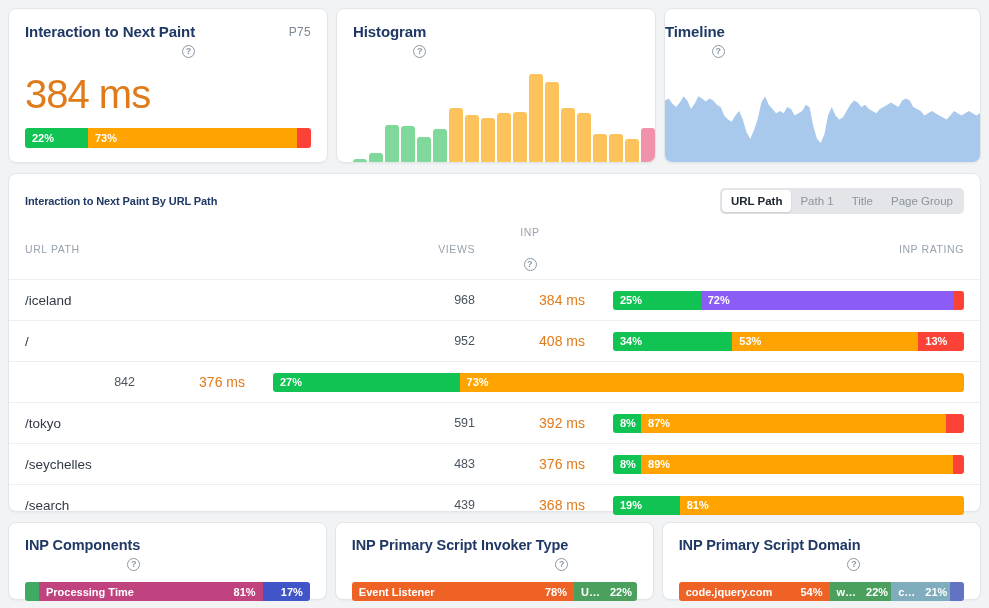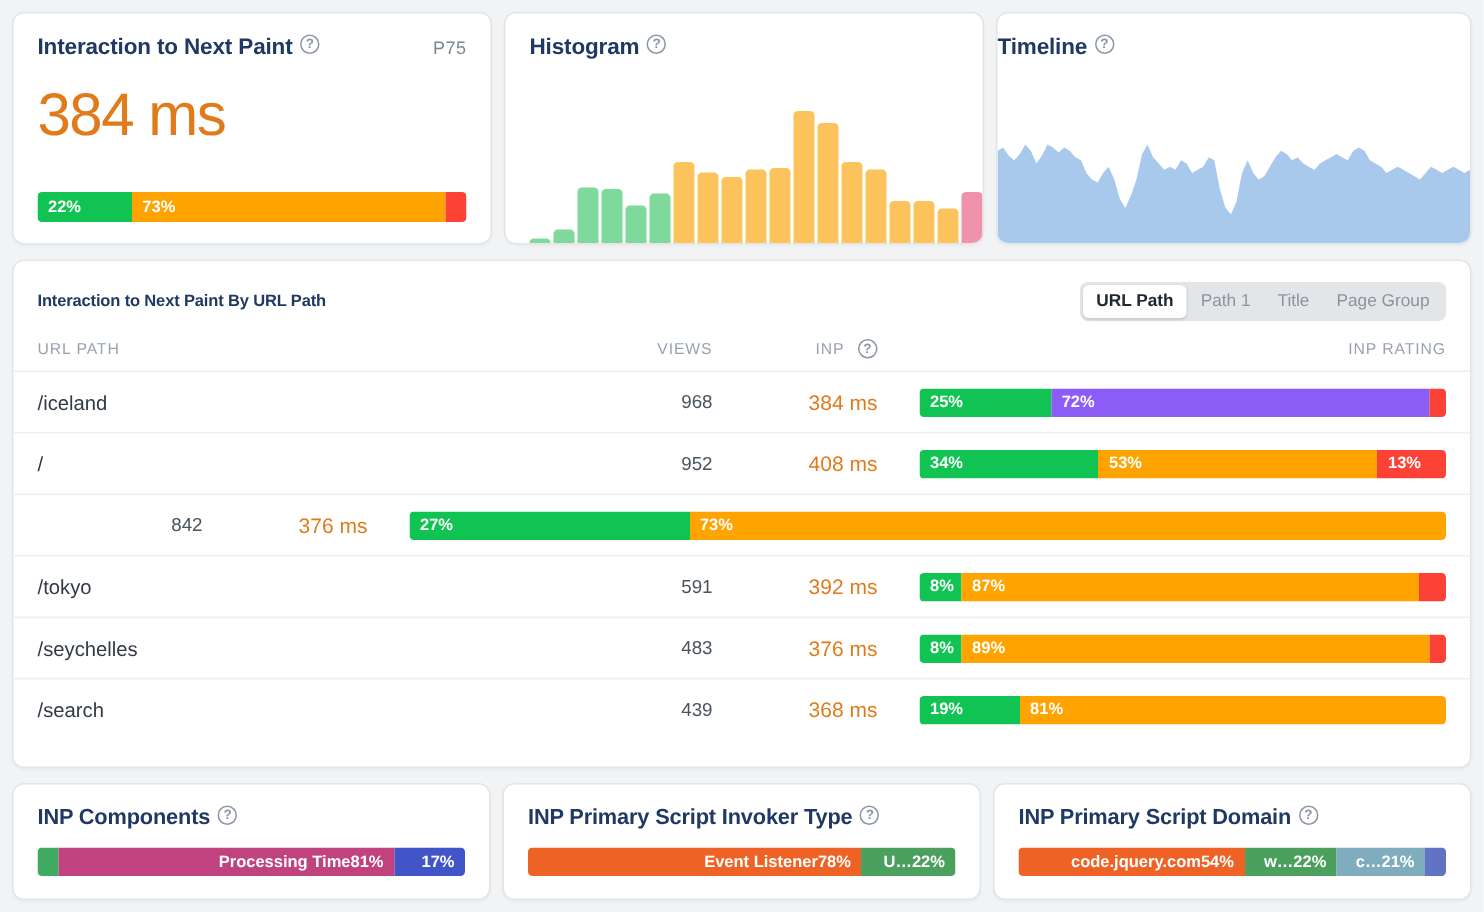--- a/index.html
+++ b/index.html
@@ -19,22 +19,23 @@
   }
 
   
   .top-row { display: flex; gap: 8px; height: 155px; }
   .card-inp { width: 320px; padding: 14px 16px 0 16px; position: relative; }
   .card-hist { width: 320px; padding: 14px 16px 0 16px; position: relative; overflow: hidden; }
   .card-time { flex: 1; padding: 14px 16px 0 0; position: relative; overflow: hidden; }
 
   .card-title {
     font-size: 15px; font-weight: bold; color: #1f3864;
-    display: inline-flex; align-items: flex-start; gap: 5px;
+    display: inline-flex; align-items: flex-end; gap: 5px;
     letter-spacing: -0.1px;
+    flex-direction: column;
   }
   .help-icon {
     width: 13px; height: 13px; border-radius: 50%;
     border: 1.3px solid #8b97a5; color: #8b97a5;
     font-size: 9px; line-height: 10px; text-align: center;
     font-weight: bold; display: inline-block; font-family: "Liberation Sans", sans-serif;
   }
   .p75 {
     position: absolute; right: 16px; top: 16px;
     font-size: 12px; color: #7b8894; letter-spacing: 0.3px;
@@ -78,42 +79,42 @@
   }
   .toggle .tg.active { background: #ffffff; color: #202730; font-weight: bold; box-shadow: 0 1px 2px rgba(0,0,0,0.12); }
 
   .col-head {
     display: flex; align-items: center;
     padding: 0 16px 8px 16px;
     font-size: 10.5px; color: #98a2ad; letter-spacing: 0.6px;
   }
   .c-path { width: 340px; }
   .c-views { width: 110px; text-align: right; }
-  .c-inp { width: 110px; text-align: right; display: flex; justify-content: flex-end; align-items: center; gap: 9px; }
+  .c-inp { width: 110px; text-align: right; display: flex; justify-content: flex-end; align-items: center; gap: 20px; flex-direction: column; }
   .c-rating { flex: 1; text-align: right; }
 
   .trow {
     display: flex; align-items: center;
     padding: 0 16px; height: 41px;
     border-top: 1px solid #eceff1;
     font-size: 13.5px;
   }
   .trow .v-path { width: 340px; color: #323a45; }
   .trow .v-views { width: 110px; text-align: right; color: #4a545f; font-size: 12.5px; }
   .trow .v-inp { width: 110px; text-align: right; color: #e07b1b; font-size: 14px; }
   .trow .v-rating { flex: 1; padding-left: 28px; }
   .trow .v-rating .stack { height: 19px; }
 
   
   .bot-row { display: flex; gap: 8px; height: 78px; }
   .card-bot { flex: 1; padding: 13px 16px 0 16px; }
   .card-bot .card-title { font-size: 14.5px; }
   .bot-bar-wrap { margin-top: 11px; }
   .bot-bar-wrap .stack { height: 19px; }
-  .bot-bar-wrap .seg { justify-content: flex-end; padding-right: 7px; }
+  .bot-bar-wrap .seg { justify-content: space-between; padding-right: 7px; gap: 10px; }
   .bot-bar-wrap .seg .pc { font-weight: bold; }
 </style>
 </head>
 <body>
 
 <div class="page">
 
   <div class="top-row">
 
     <div class="card card-inp">

